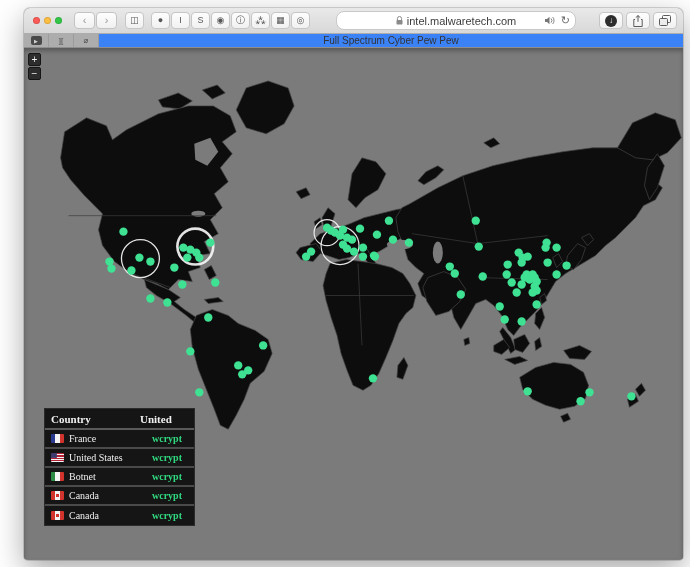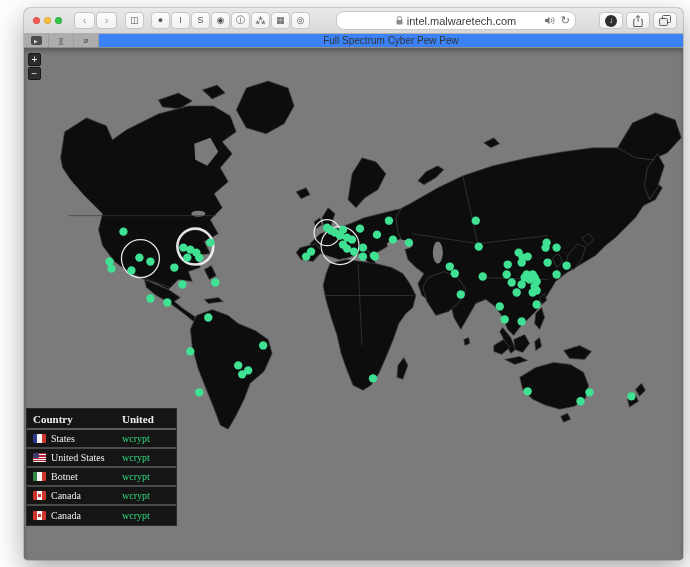--- a/index.html
+++ b/index.html
@@ -49,30 +49,30 @@
   svg.map { display:block; }
   .land { fill:#0d0d0d; stroke:#454545; stroke-width:.7; }
   .water { fill:#7b7b7b; stroke:none; }
   .borderline { stroke:#3c3c3c; stroke-width:.7; fill:none; }
 
   .zoomctl { position:absolute; left:4px; top:5px; display:flex; flex-direction:column; gap:1px; }
   .zoombtn { width:13px; height:13px; background:#2d2d2d; color:#f2f2f2; border:1px solid #151515;
     border-radius:2px; font-size:10px; line-height:11px; text-align:center; padding:0; }
 
   
-  .datatable { position:absolute; left:2px; top:360px; width:151px; background:#151515;
+  .datatable { position:absolute; left:20px; top:360px; width:151px; background:#151515;
     border:1px solid #2b2b2b; font-family:"Liberation Serif",serif; color:#f0f0f0; }
   .thead { display:flex; height:21px; align-items:center; font-weight:bold; font-size:11px;
     border-bottom:2px solid #5a5a5a; }
   .col-country { width:95px; padding-left:6px; }
   .col-botnet { flex:1; }
   .trow { display:flex; height:19px; align-items:center; font-size:10px; border-bottom:2px solid #4a4a4a; }
   .trow:last-child { border-bottom:none; }
   .cell.country { width:95px; display:flex; align-items:center; }
-  .cell.botnet { flex:1; font-weight:normal; }
+  .cell.botnet { flex:1; font-weight:bold;margin-left:12px; }
   .flag { width:13px; height:9px; margin:0 5px 0 6px; display:inline-block; border-radius:1px; flex:none; }
   .flag.fr { background:linear-gradient(90deg,#2a3b8f 0 33%,#f5f5f5 33% 66%,#d0342c 66%); }
   .flag.it { background:linear-gradient(90deg,#2e8b44 0 33%,#f5f5f5 33% 66%,#d0342c 66%); }
   .flag.ca { background:radial-gradient(circle at 50% 50%,#d0342c 0 22%,transparent 23%),
              linear-gradient(90deg,#d0342c 0 27%,#f5f5f5 27% 73%,#d0342c 73%); }
   .flag.us { background:linear-gradient(#3c3b6e,#3c3b6e) left top/45% 55% no-repeat,
              repeating-linear-gradient(#b22234 0 1.2px,#f5f5f5 1.2px 2.4px); }
 </style>
 </head>
 <body>
@@ -313,21 +313,21 @@
 
     <div class="datatable">
       <div class="thead">
         <span class="col-country">Country</span>
         <span class="col-botnet">United</span>
       </div>
       <div id="table-rows">
           <div class="trow">
             <span class="cell country">
               <span class="flag fr"></span>
-              <span>States</span>
+              <span>France</span>
             </span>
             <span class="cell botnet" style="color:#30d97f">wcrypt</span>
           </div>
           <div class="trow">
             <span class="cell country">
               <span class="flag us"></span>
               <span>United States</span>
             </span>
             <span class="cell botnet" style="color:#30d97f">wcrypt</span>
           </div>

